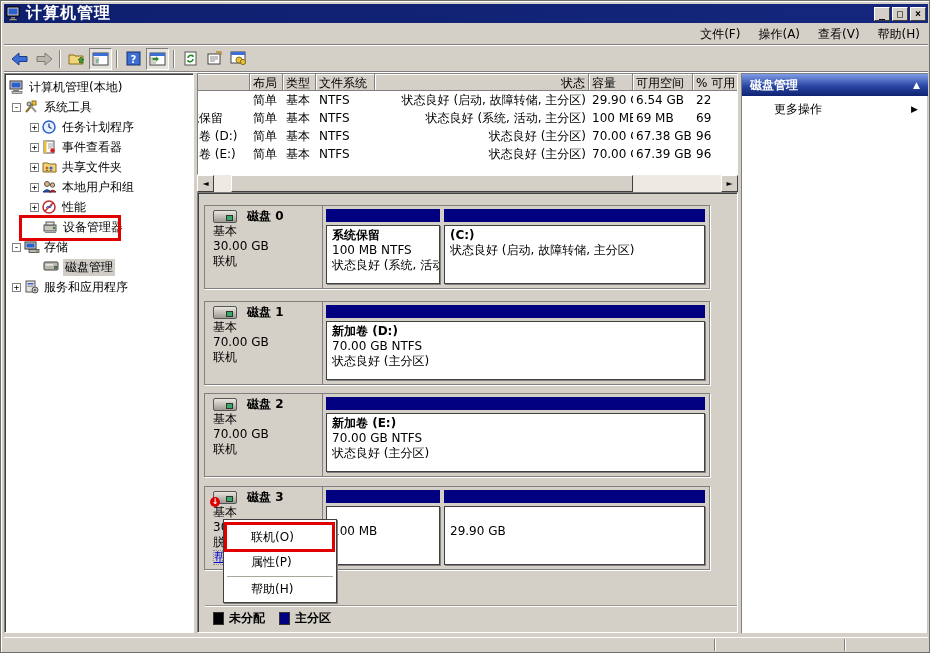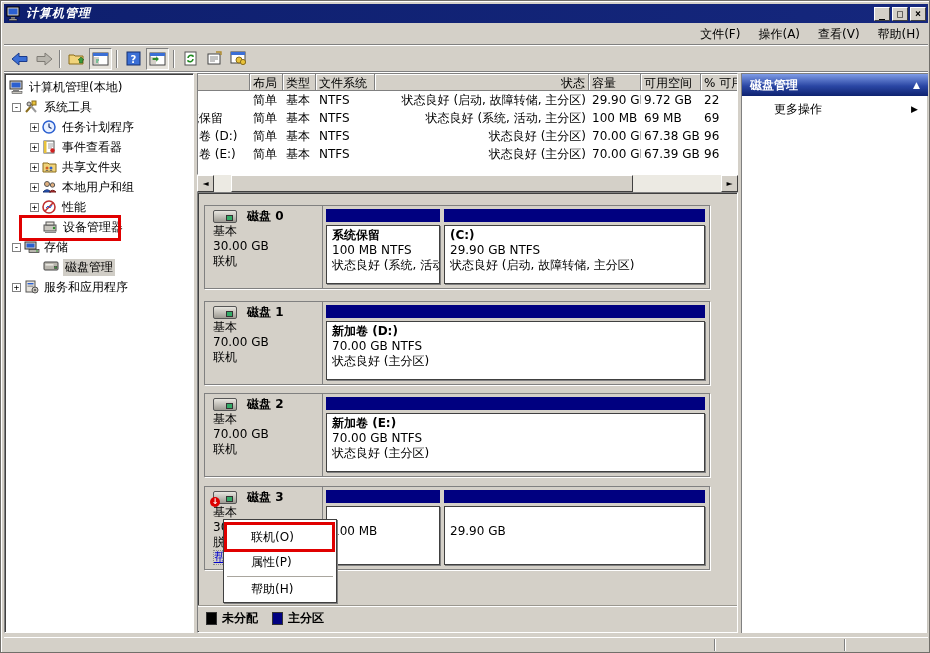--- a/index.html
+++ b/index.html
@@ -10,21 +10,21 @@
     background: #d4d0c8; border: 1px solid #716f6a;
     box-shadow: inset 1px 1px 0 #fff; overflow: hidden;
   }
   
   .titlebar {
     position:absolute; left:3px; top:3px; width:924px; height:19px;
     background: linear-gradient(to right,#0e1f6e,#15277d);
     display:flex; align-items:center; padding:0 2px; color:#fff;
   }
   .titlebar .ticon { width:16px; height:15px; margin-right:4px; }
-  .titlebar .ttext { font-weight:bold; font-size:12px; letter-spacing:1px;font-style:italic; }
+  .titlebar .ttext { font-weight:bold; font-size:16px; letter-spacing:1px; }
   .winbtns { margin-left:auto; display:flex; gap:2px; }
   .winbtn {
     width:16px; height:14px; background:#d4d0c8; color:#000;
     border:1px solid; border-color:#fff #404040 #404040 #fff;
     font-size:10px; line-height:11px; text-align:center; font-weight:bold;
     font-family:"DejaVu Sans Mono", monospace;
   }
   
   .menubar {
     position:absolute; left:3px; top:23px; width:924px; height:21px;
@@ -65,21 +65,21 @@
   }
   .voltable { position:absolute; left:-45px; top:0; width:608px; }
   .vhead { display:flex; height:17px; }
   .vhead .hc {
     background:#d4d0c8; border-right:1px solid #808080; border-bottom:1px solid #808080;
     box-shadow: inset 1px 1px 0 #fff; padding:1px 3px; white-space:nowrap; overflow:hidden; flex:none;
   }
   .vrow { display:flex; height:18px; align-items:center; }
   .vrow .c { padding:4px 3px; white-space:nowrap; overflow:hidden; flex:none; }
   .cw0{width:97px;} .cw1{width:33px;} .cw2{width:33px;} .cw3{width:59px;}
-  .cw4{width:214px;text-align:right;} .cw5{width:52px;} .cw6{width:60px;} .cw7{width:60px;}
+  .cw4{width:214px;text-align:right;} .cw5{width:44px;} .cw6{width:60px;} .cw7{width:60px;}
   .volname { display:flex; justify-content:flex-start; padding-left:22px !important; }
   
   .hscroll {
     position:absolute; left:196px; top:174px; width:541px; height:17px;
     background:#eceae3; display:flex; align-items:stretch;
   }
   .sarrow {
     width:17px; flex:none; background:#d4d0c8; border:1px solid; border-color:#fff #404040 #404040 #fff;
     font-size:8px; display:flex; align-items:center; justify-content:center;
   }
@@ -114,21 +114,21 @@
   .pcell.narrow { width:114px; flex:none; } .pcell.wide { flex:1; }
   .pbar { height:13px; background:#000080; flex:none; }
   .pbox {
     flex:1; margin-top:3px; background:#fff; border:1px solid #404040;
     box-shadow: 1px 1px 0 #808080; padding:2px 5px; line-height:15px;
     white-space:nowrap; overflow:hidden;
   }
   .pbox .ptitle { font-weight:bold; min-height:15px; }
   
   .legend {
-    position:absolute; left:0; right:0; top:412px; height:26px;
+    position:absolute; left:7px; right:0; top:412px; height:26px;
     border-top:1px solid #9a978f; box-shadow:0 1px 0 #fff inset; background:#d4d0c8;
     display:flex; align-items:center; padding-left:8px; gap:14px; font-weight:bold;
   }
   .litem { display:flex; align-items:center; gap:5px; }
   .lsq { width:11px; height:13px; border:1px solid #333; }
   .lsq.black { background:#000; } .lsq.navy { background:#000080; }
   
   .actions {
     position:absolute; left:740px; top:72px; width:187px; height:560px;
     background:#fff; border-left:1px solid #808080; border-top:1px solid #808080;
@@ -398,21 +398,21 @@
         <span class="hc cw6">可用空间</span>
         <span class="hc cw7">% 可用</span>
       </div>
       <div class="vrow">
         <span class="c cw0 volname">(C:)</span>
         <span class="c cw1">简单</span>
         <span class="c cw2">基本</span>
         <span class="c cw3">NTFS</span>
         <span class="c cw4">状态良好 (启动, 故障转储, 主分区)</span>
         <span class="c cw5">29.90 GB</span>
-        <span class="c cw6">9.72 GB</span>
+        <span class="c cw6">6.54 GB</span>
         <span class="c cw7">22</span>
       </div>
       <div class="vrow">
         <span class="c cw0 volname">系统保留</span>
         <span class="c cw1">简单</span>
         <span class="c cw2">基本</span>
         <span class="c cw3">NTFS</span>
         <span class="c cw4">状态良好 (系统, 活动, 主分区)</span>
         <span class="c cw5">100 MB</span>
         <span class="c cw6">69 MB</span>
@@ -465,21 +465,20 @@
           <div class="pbox">
             <div class="ptitle">系统保留</div>
             <div>100 MB NTFS</div>
             <div>状态良好 (系统, 活动, 主分区)</div>
           </div>
         </div>
         <div class="pcell wide">
           <div class="pbar"></div>
           <div class="pbox">
             <div class="ptitle">(C:)</div>
-            <div>29.90 GB NTFS</div>
             <div>状态良好 (启动, 故障转储, 主分区)</div>
           </div>
         </div>
       </div>
     </div>
 
     <div class="diskrow" style="top:108px">
       <div class="dlabel">
         <div class="dname">
             <span class="dicon"></span>

